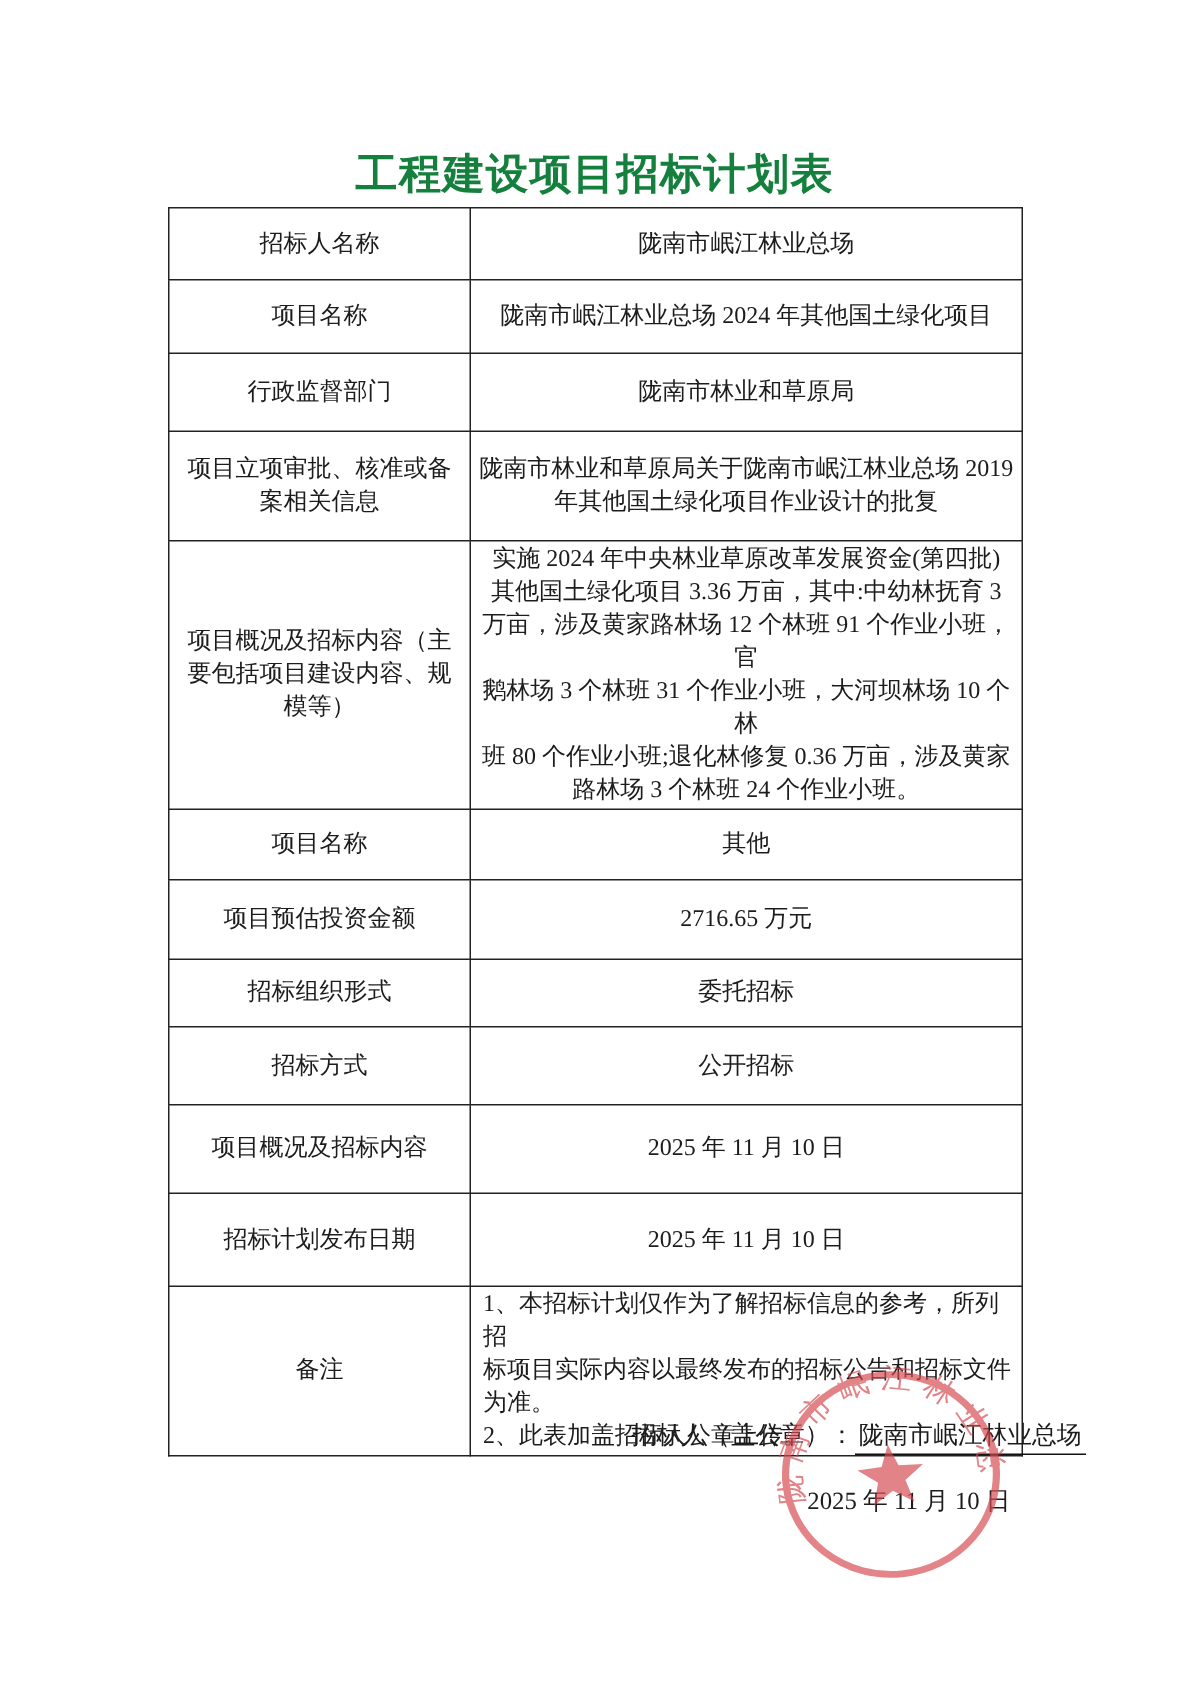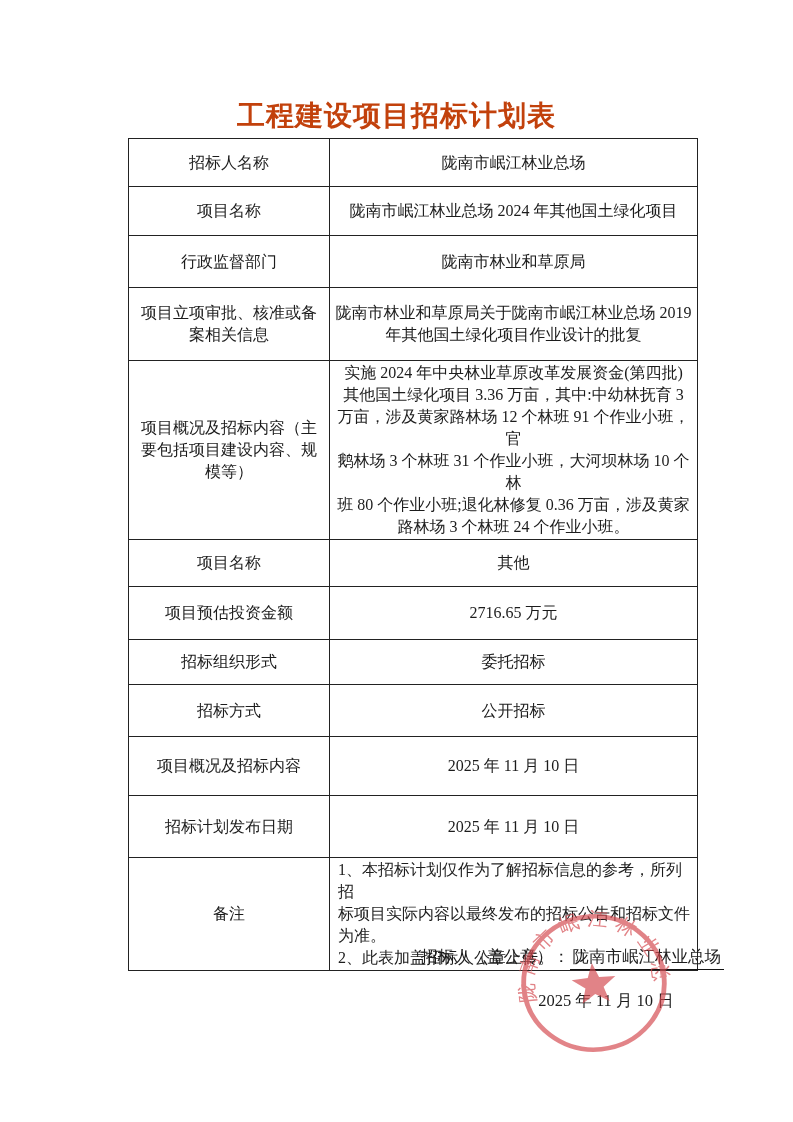--- a/index.html
+++ b/index.html
@@ -11,25 +11,25 @@
     color:#1c1c1c;
     overflow:hidden;
   }
   .doc-title{
     position:absolute;
     top:97px;left:0;width:100%;
     text-align:center;
     font-size:28px;
     font-weight:700;
     letter-spacing:1px;
-    color:#c2410c;
+    color:#15803d;
   }
   .plan-table{
     position:absolute;
-    left:128px;top:138px;
+    left:112px;top:138px;
     width:570px;
     border-collapse:collapse;
     table-layout:fixed;
     font-size:16px;
   }
   .plan-table td{
     border:1.5px solid #222;
     vertical-align:middle;
     white-space:pre-line;
     line-height:22px;

